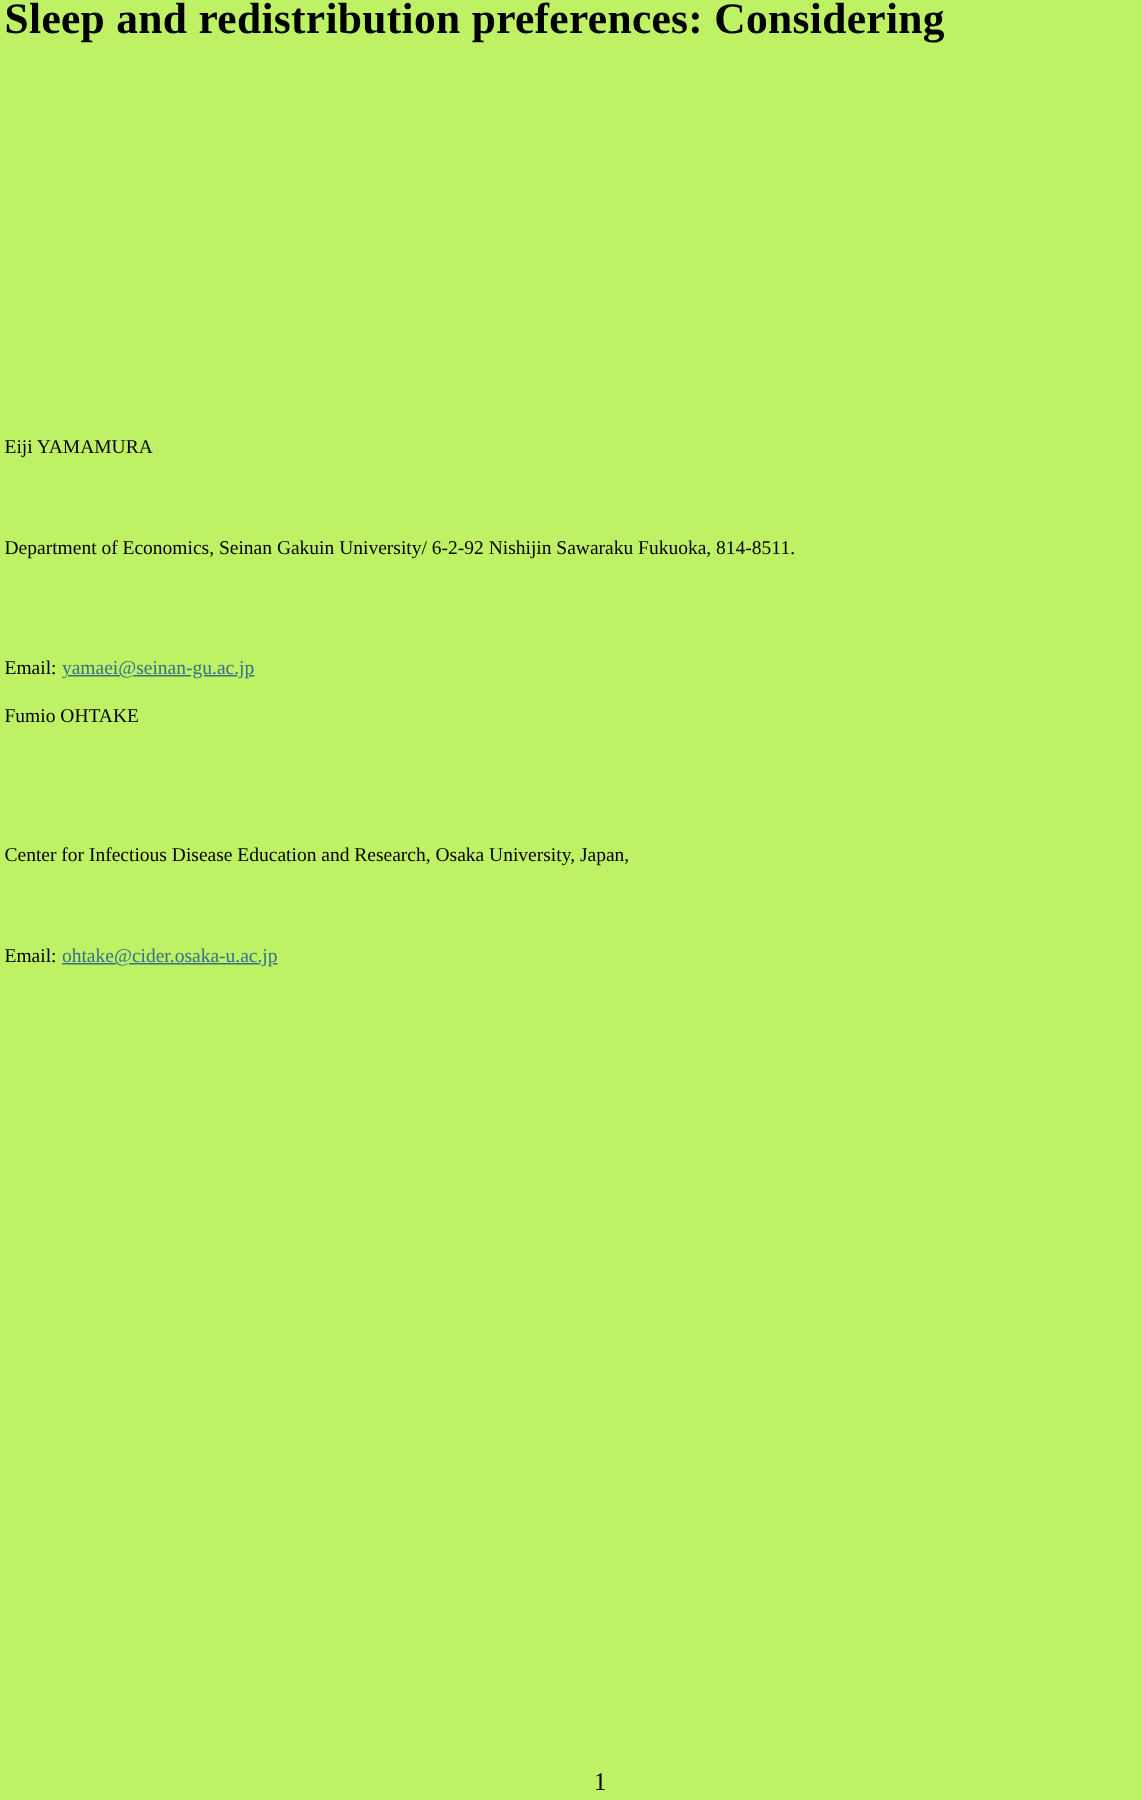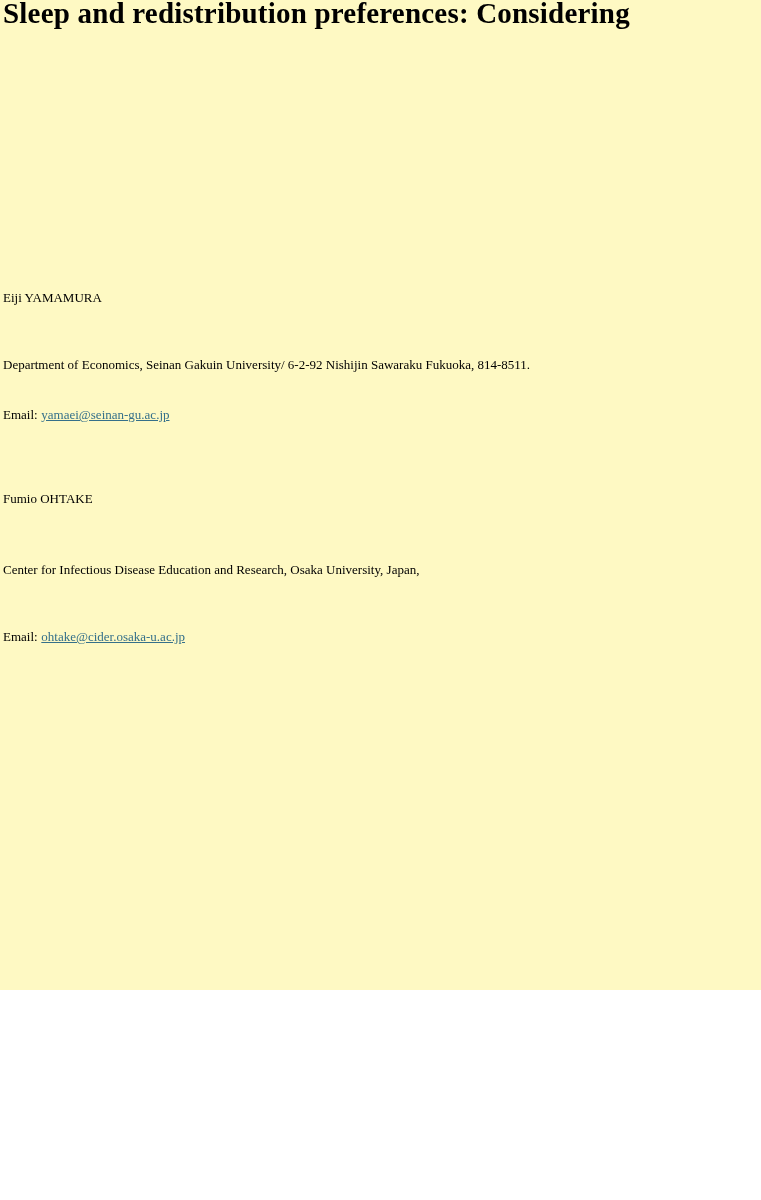--- a/index.html
+++ b/index.html
@@ -3,22 +3,22 @@
 <meta charset="utf-8">
 <style>
   html, body {
     margin: 0;
     padding: 0;
     background: #ffffff;
   }
   .page {
     position: relative;
     width: 761px;
-    height: 990px;
-    background: #fef9c3;
+    height: 1200px;
+    background: #bef264;
     overflow: hidden;
     font-family: "Liberation Serif", "DejaVu Serif", serif;
     color: #000000;
     text-decoration: underline;
   }
   .title {
     position: absolute;
     top: -21px;
     left: 3px;
     right: 0;
@@ -33,22 +33,22 @@
   .para {
     position: absolute;
     left: 3px;
     margin: 0;
     font-size: 13px;
     line-height: 18px;
     white-space: nowrap;
   }
   .author1-name   { top: 289px; }
   .author1-affil  { top: 356px; }
-  .author1-email  { top: 406px; }
-  .author2-name   { top: 490px; }
+  .author1-email  { top: 436px; }
+  .author2-name   { top: 468px; }
   .author2-affil  { top: 561px; }
   .author2-email  { top: 628px; }
   .email-label { margin-right: 0.28em; }
   .email-link {
     text-decoration: underline;
     cursor: pointer;
   }
   .page-number {
     position: absolute;
     top: 1179px;

